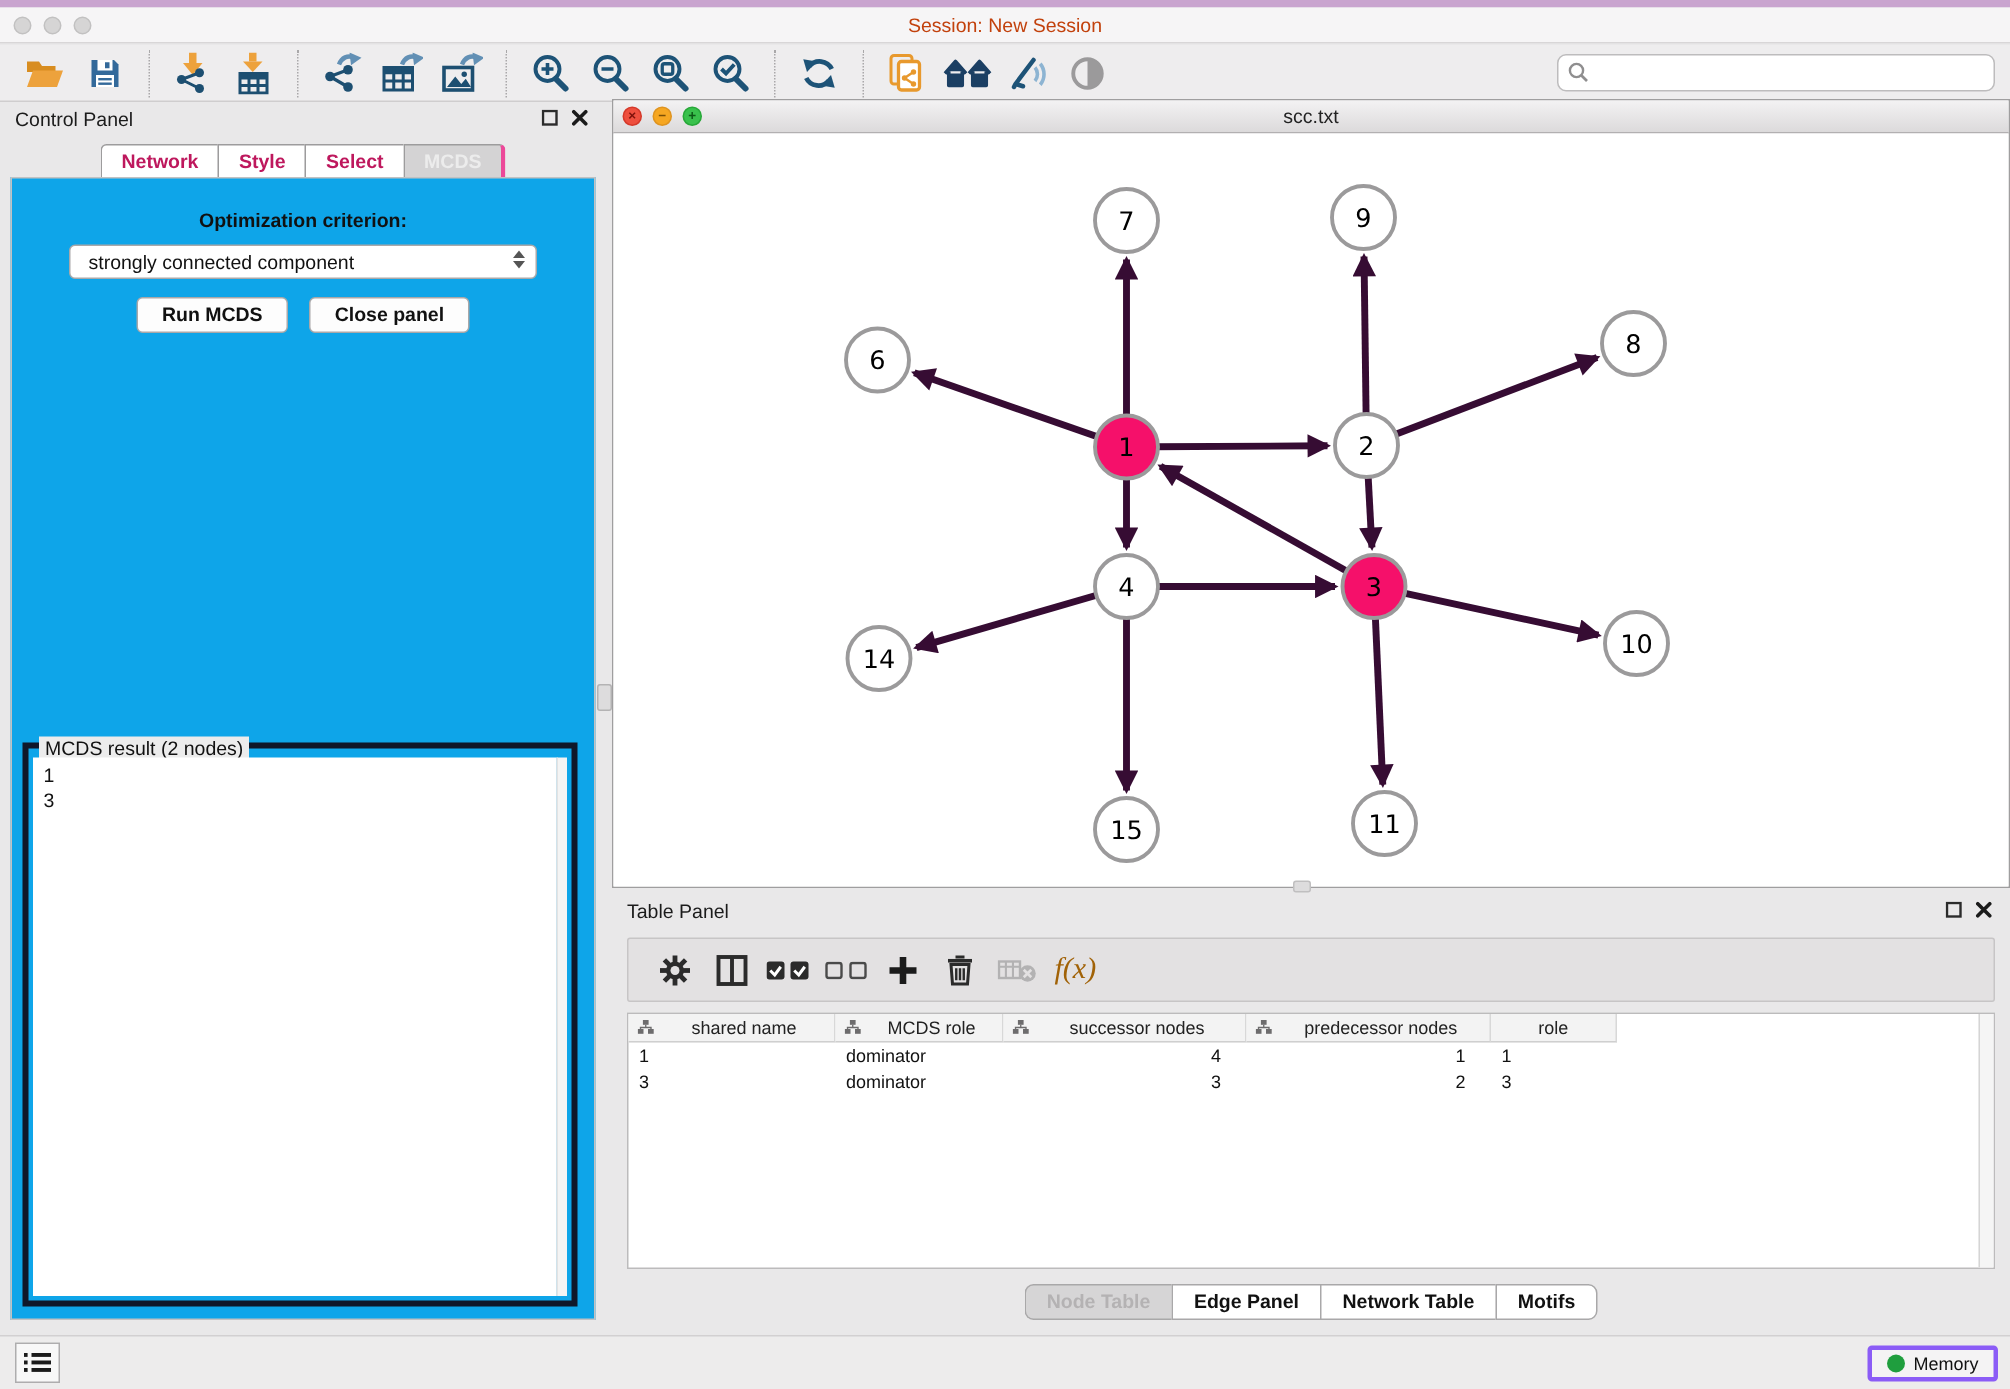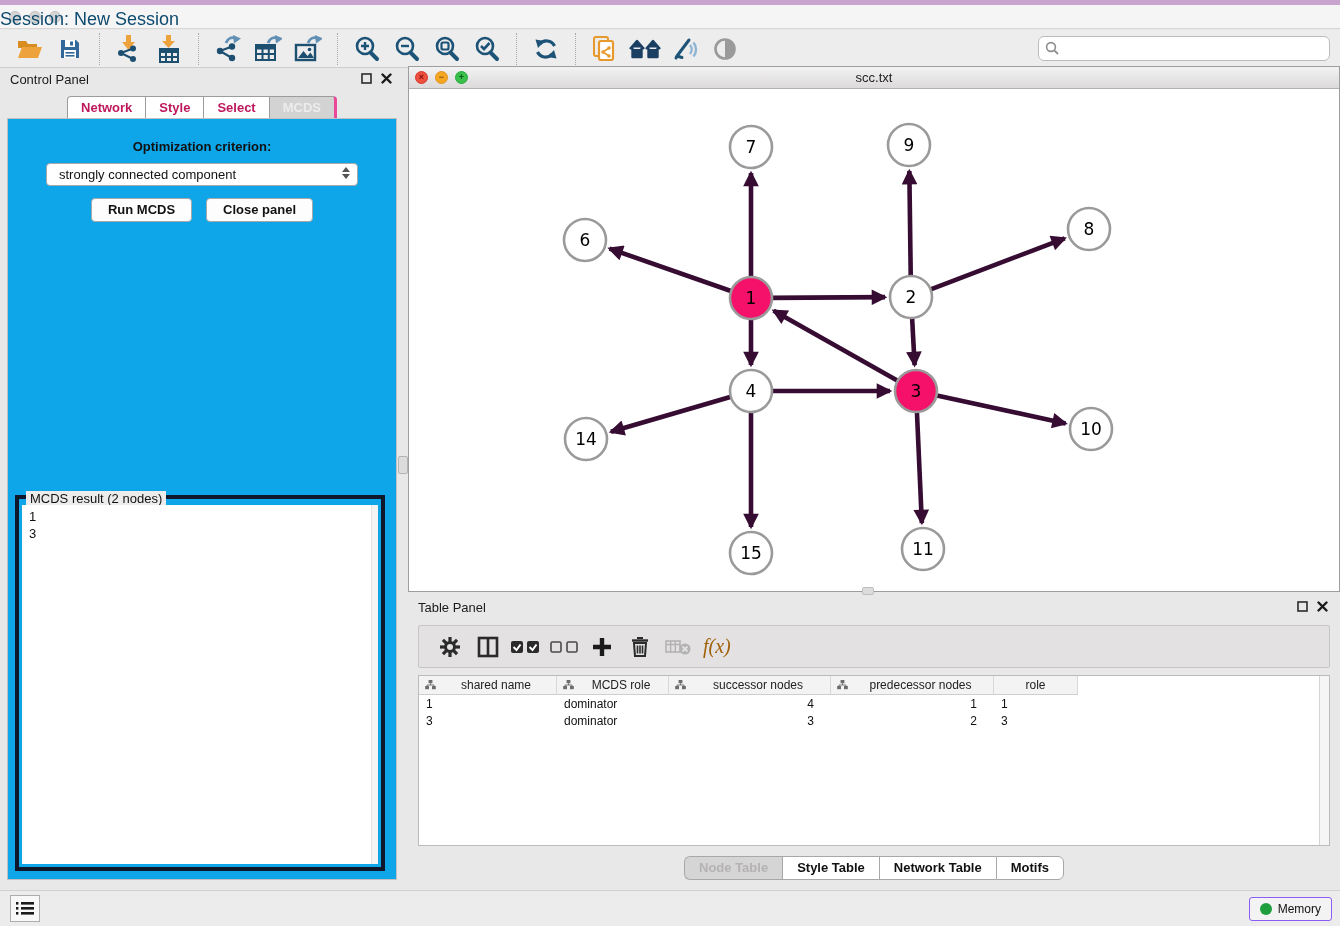--- a/index.html
+++ b/index.html
@@ -6,21 +6,21 @@
   html,body { width:1340px; height:926px; }
   body {
     font-family: "Liberation Sans", sans-serif;
     background:#e9e8e9;
     position:relative; overflow:hidden;
     -webkit-font-smoothing:antialiased;
   }
   
   .mac-strip { position:absolute; left:0; top:0; width:1340px; height:5px; background:#c9a4cf; }
   .titlebar { position:absolute; left:0; top:5px; width:1340px; height:24px; background:#f6f5f6; border-bottom:1px solid #d8d6d7; }
-  .titlebar .title { position:absolute; left:0; right:0; top:4px; text-align:left; font-size:18px; color:#0c4a6e; }
+  .titlebar .title { position:absolute; left:0; right:0; top:4px; text-align:center; font-size:13px; color:#c2410c; }
   .tl-group { position:absolute; left:9px; top:6px; display:flex; gap:8px; }
   .tl { width:12px; height:12px; border-radius:50%; background:#d6d5d5; border:1px solid #c2c1c1; }
   .toolbar { position:absolute; left:0; top:30px; width:1340px; height:38px; background:#eeedee; border-bottom:1px solid #cfcdce; display:flex; align-items:center; padding:0 10px; }
   .tb-btn { width:34px; height:32px; display:flex; align-items:center; justify-content:center; margin:0 3px; }
   .tb-sep { width:1px; height:32px; border-left:1px dotted #a9a8a9; margin:0 9px; }
   .search-wrap { margin-left:auto; position:relative; width:292px; height:25px; }
   .search-wrap input { width:100%; height:100%; border:1px solid #bdbcbd; border-radius:6px; background:#fff; padding:0 8px 0 26px; font-size:13px; outline:none; color:#333; }
   .search-mag { position:absolute; left:7px; top:5px; }
   
   .control-panel { position:absolute; left:0; top:68px; width:404px; height:818px; background:#e9e8e9; }
@@ -71,21 +71,21 @@
   .nt-cell { font-size:12px; color:#111; line-height:17px; padding:0 7px; overflow:hidden; white-space:nowrap; }
   .nt-scroll { position:absolute; right:0; top:0; bottom:0; width:10px; background:#f5f5f5; border-left:1px solid #d5d5d5; }
   .tp-tabs { position:absolute; left:0; right:0; top:260px; display:flex; justify-content:center; }
   .tp-tab { font-size:13px; font-weight:bold; color:#111; background:#fff; border:1px solid #a9a8a9; border-right:none; padding:3px 14px 4px; }
   .tp-tab:first-child { border-radius:6px 0 0 6px; }
   .tp-tab:last-child { border-right:1px solid #a9a8a9; border-radius:0 6px 6px 0; }
   .tp-tab.selected { background:#d6d5d6; color:#b4b2b3; }
   
   .status-bar { position:absolute; left:0; top:890px; width:1340px; height:36px; background:#edecec; border-top:1px solid #d2d0d1; }
   .list-btn { position:absolute; left:10px; top:4px; width:30px; height:27px; background:#f8f8f8; border:1px solid #aeadae; display:flex; align-items:center; justify-content:center; }
-  .memory-btn { position:absolute; right:8px; top:6px; height:24px; background:#f4f3f4; border:1px solid #8b5cf6; border-radius:3px; display:flex; align-items:center; padding:0 10px; gap:6px; font-size:12px; color:#111; }
+  .memory-btn { position:absolute; right:8px; top:6px; height:24px; background:#f4f3f4; border:3px solid #8b5cf6; border-radius:3px; display:flex; align-items:center; padding:0 10px; gap:6px; font-size:12px; color:#111; }
   .memory-dot { width:12px; height:12px; border-radius:50%; background:#1f9e3e; }
   svg { display:block; }
 </style>
 </head>
 <body>
 
 <div class="mac-strip"></div>
 <div class="titlebar">
   <div class="tl-group">
     <span class="tl"></span>
@@ -503,21 +503,21 @@
           <div class="nt-cell" style="width: 112px; text-align: left;">dominator</div>
           <div class="nt-cell" style="width: 162px; text-align: right; padding-right: 17px;">3</div>
           <div class="nt-cell" style="width: 163px; text-align: right; padding-right: 17px;">2</div>
           <div class="nt-cell" style="width: 84px; text-align: left;">3</div>
         </div>
       </div>
     <div class="nt-scroll"></div>
   </div>
   <div class="tp-tabs">
       <div class="tp-tab selected">Node Table</div>
-      <div class="tp-tab">Style Table</div>
+      <div class="tp-tab">Edge Panel</div>
       <div class="tp-tab">Network Table</div>
       <div class="tp-tab">Motifs</div>
     </div>
 </div>
 
 <div class="status-bar">
   <span class="list-btn">
     <svg width="18" height="15" viewBox="0 0 18 15">
         <g fill="#1b1b1b">
           <rect x="0" y="1" width="2.4" height="2.6"></rect>

